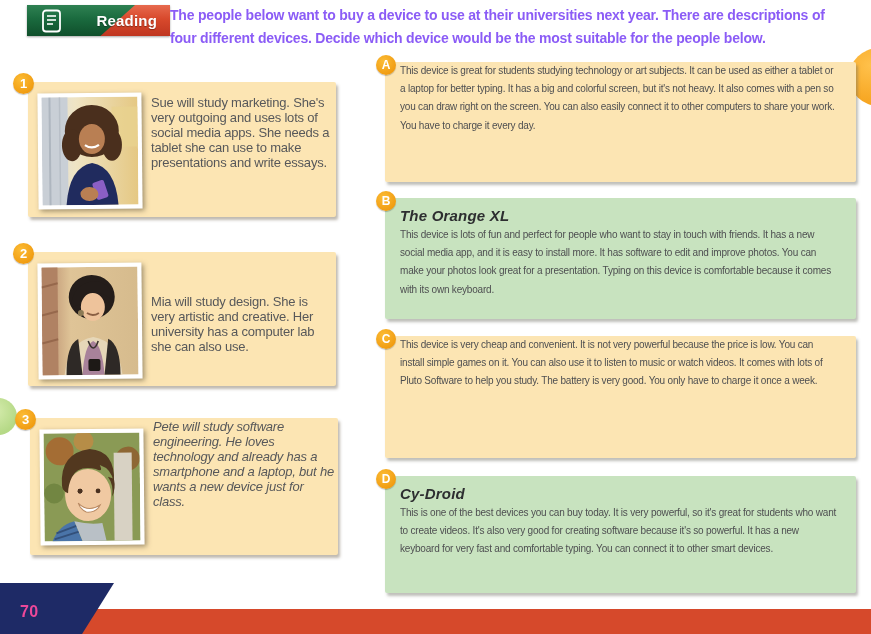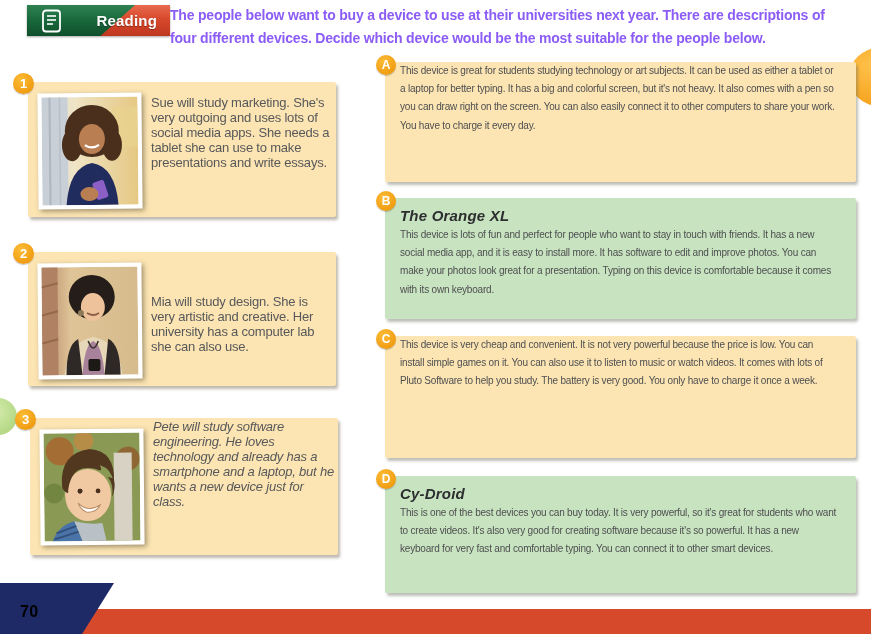--- a/index.html
+++ b/index.html
@@ -96,21 +96,21 @@
     margin:0 18px 0 15px;
     font-size:10px;line-height:18.2px;color:#4e4f51;letter-spacing:-0.2px;
   }
   
   .footer-red{position:absolute;left:0;top:609px;width:871px;height:25px;background:#d6492b;}
   .footer-navy{
     position:absolute;left:0;top:583px;width:114px;height:51px;background:#1e2a66;
     clip-path:polygon(0 0,100% 0,72% 100%,0 100%);
   }
   .page-number{
-    position:absolute;left:20px;top:603px;color:#000000;
+    position:absolute;left:20px;top:603px;color:#ec4899;
     font-weight:bold;font-size:16px;letter-spacing:.3px;
   }
 </style>
 </head>
 <body>
 
 <div class="page">
 
   <div class="reading-badge">
     <div class="green-part"></div>

